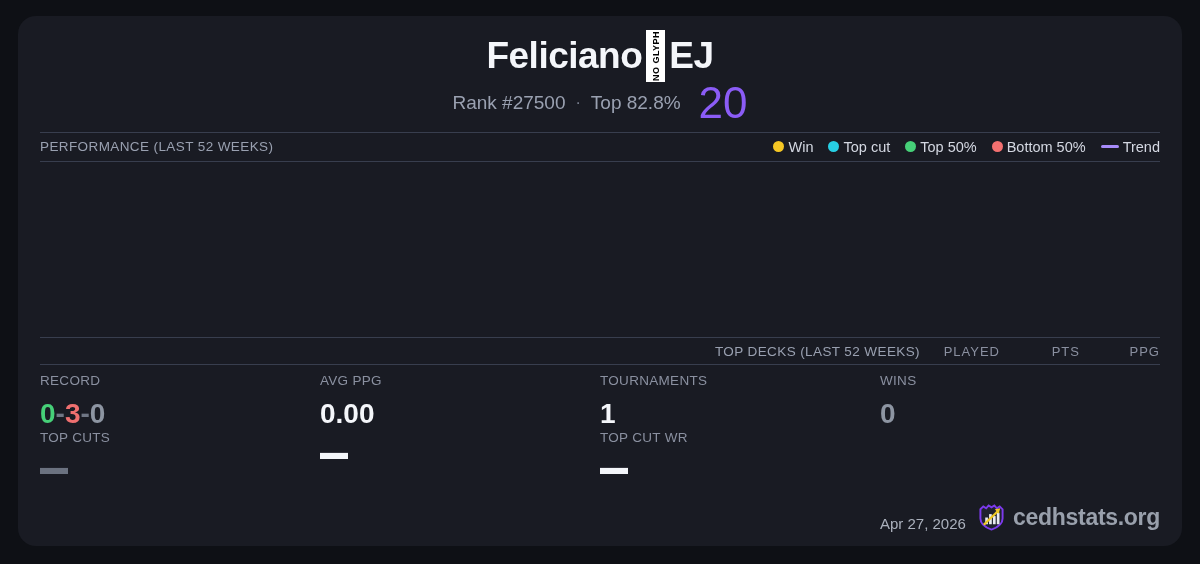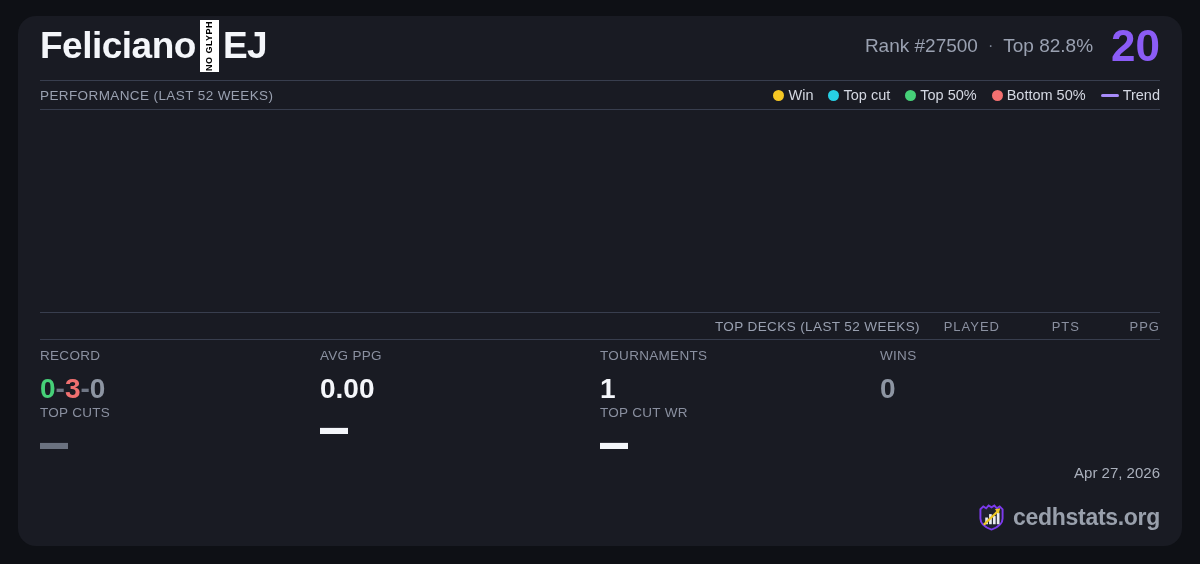--- a/index.html
+++ b/index.html
@@ -3,28 +3,28 @@
 <meta charset="utf-8">
 <style>
   * { margin:0; padding:0; box-sizing:border-box; }
   html,body { width:1200px; height:564px; background:#0e1015; font-family:"Liberation Sans",sans-serif; overflow:hidden; }
   .card {
     position:absolute; left:18px; top:16px; width:1164px; height:530px;
     background:#191b23; border-radius:18px; padding:0 22px;
     display:flex; flex-direction:column;
   }
   
-  .header { display:flex; justify-content:space-between; align-items:center; padding:4px 0 8px; }
+  .header { display:flex; justify-content:space-between; align-items:center; padding:14px 0 8px;flex-direction:column; }
   .title { display:flex; align-items:center; font-size:37px; font-weight:800; color:#f4f6fa; letter-spacing:-0.5px; }
   .notdef { width:19px; height:52px; background:#ffffff; margin:0 4px; display:flex; align-items:center; justify-content:center; flex:none; }
   .notdef span { transform:rotate(-90deg); font-size:9px; font-weight:700; color:#000; letter-spacing:0.5px; white-space:nowrap; }
   .header-right { display:flex; align-items:center; gap:18px; }
   .rank-line { color:#9aa1b1; font-size:19px; display:flex; align-items:center; gap:10px; }
   .rank-sep { color:#7d8494; font-size:16px; }
-  .score { color:#8b5cf6; font-size:44px; font-weight:700; line-height:0.95; }
+  .score { color:#8b5cf6; font-size:44px; font-weight:400; line-height:0.95; }
   .divider { border:0; border-top:1px solid #383e4e; width:100%; }
   
   .perf-row { display:flex; justify-content:space-between; align-items:center; height:28px; }
   .section-title { color:#99a0b0; font-size:13.5px; letter-spacing:0.4px; }
   .legend { display:flex; align-items:center; gap:15px; }
   .legend-item { display:flex; align-items:center; gap:4px; color:#d4d8e2; font-size:14.5px; }
   .dot { width:11px; height:11px; border-radius:50%; flex:none; }
   .trend-line { width:18px; height:3px; border-radius:2px; flex:none; }
   
   .chart-area { flex:1; }
@@ -36,23 +36,23 @@
   .stats { display:grid; grid-template-columns:repeat(4,1fr); padding:8px 0 14px; }
   .stat-label { color:#8a90a0; font-size:13.5px; letter-spacing:0.3px; }
   .stat-value { font-size:28px; font-weight:700; color:#f4f6fa; margin-top:9px; height:33px; line-height:33px; }
   .val-green { color:#46d078; }
   .val-red { color:#ef7070; }
   .val-gray { color:#8d95a2; }
   .rec-sep { color:#6f7684; }
   .dash { display:inline-block; transform:scaleY(2.2); transform-origin:center 60%; font-weight:700; }
   .dash-white { color:#f4f6fa; }
   .dash-gray { color:#6b7280; }
-  .footer-cell { grid-column:4; grid-row:3 / span 2; display:flex; flex-direction:column; align-items:flex-end; justify-content:space-between; }
+  .footer-cell { grid-column:4; grid-row:3 / span 2; display:flex; flex-direction:row; align-items:flex-end; justify-content:space-between; }
   .date { color:#aab0bc; font-size:15px; margin-top:2px; }
-  .brand { display:flex; align-items:center; gap:8px; margin-top:22px; }
+  .brand { display:flex; align-items:center; gap:8px; margin-top:16px; }
   .brand-name { color:#99a0ac; font-size:23px; font-weight:700; letter-spacing:-0.3px; }
 </style>
 </head>
 <body>
 
 <div class="card">
 
   <div class="header">
     <div class="title">
       <span>Feliciano</span>

